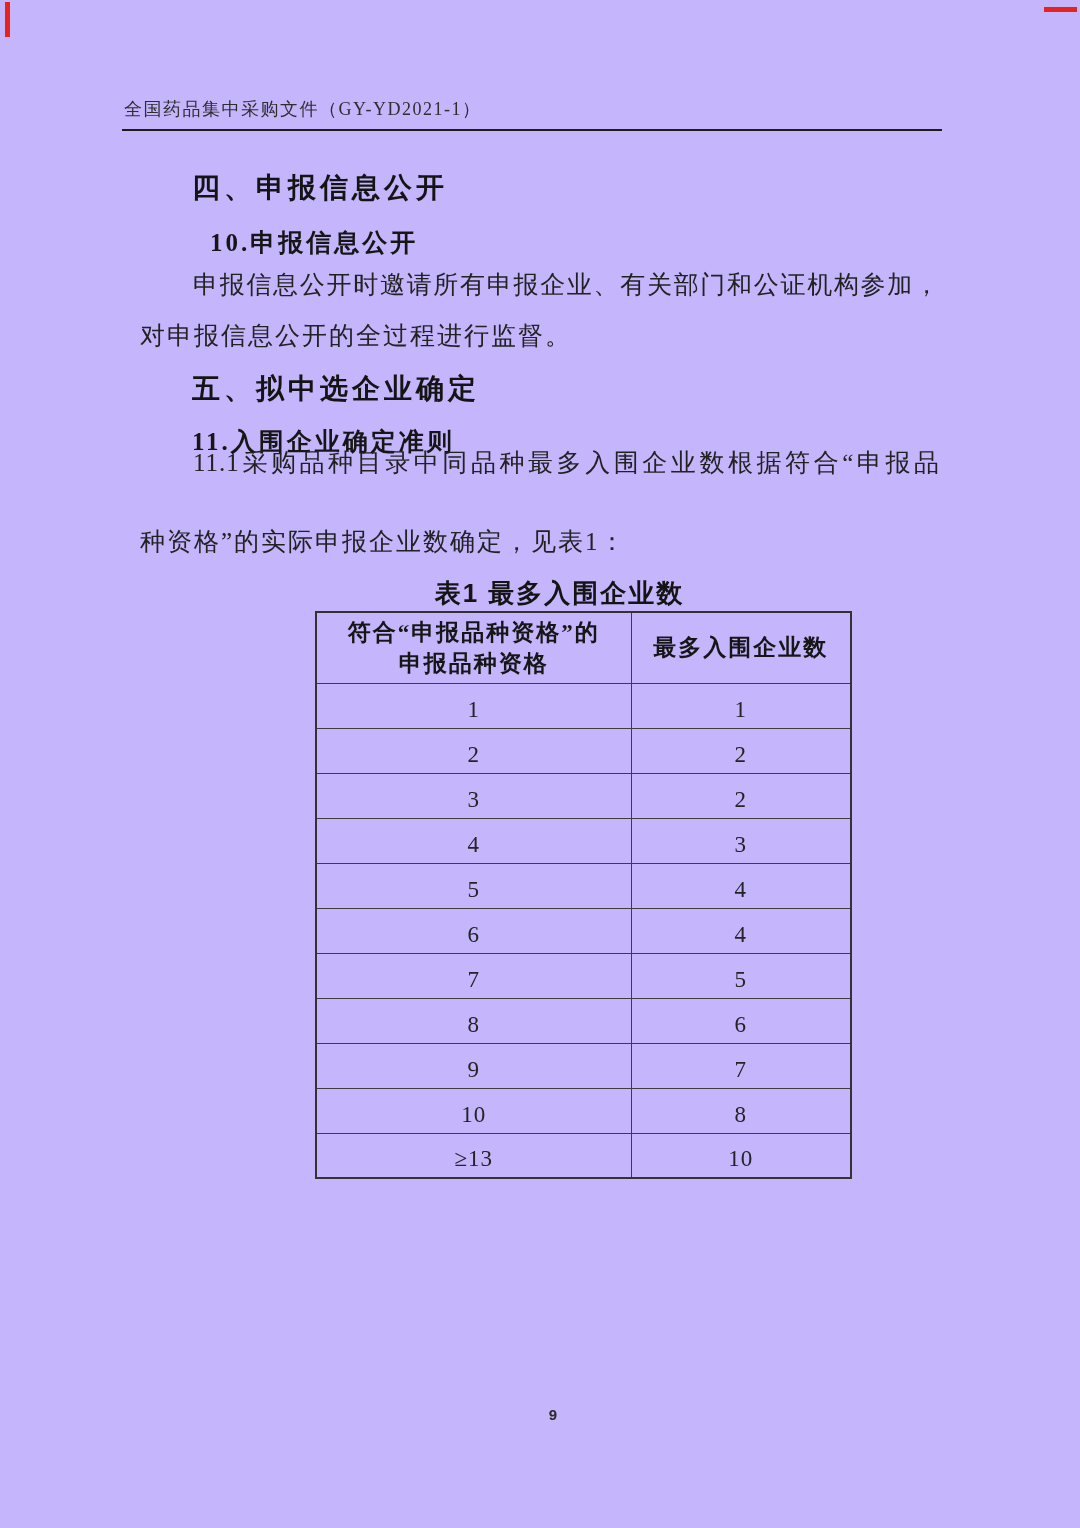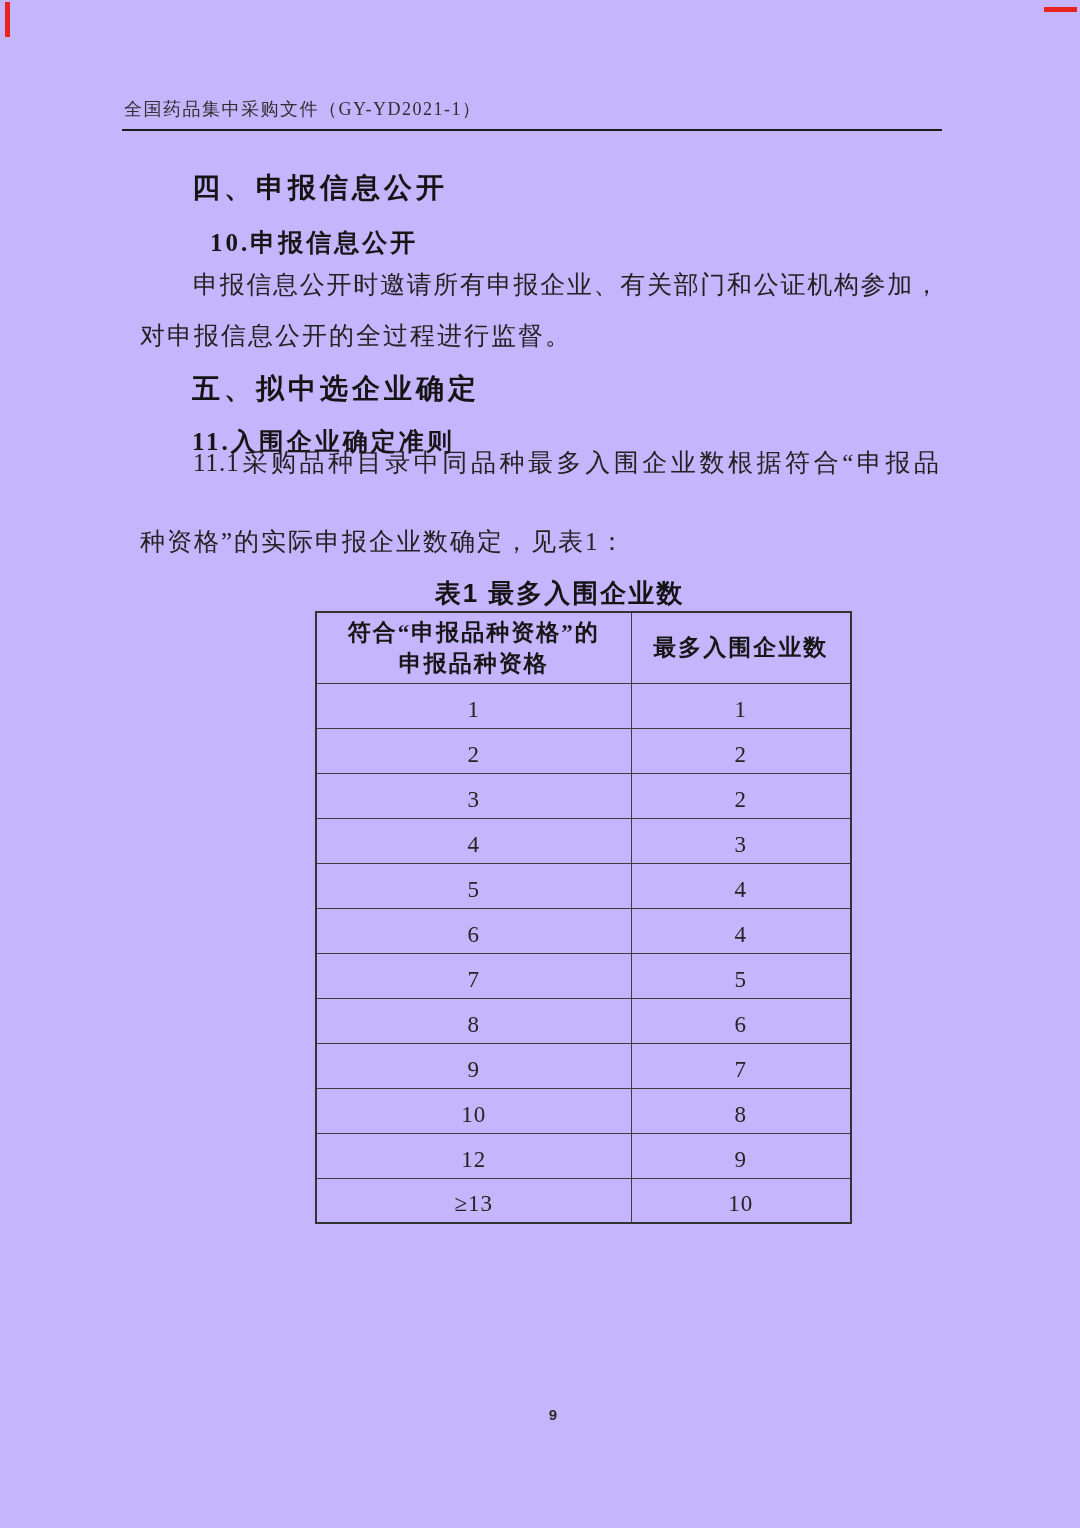--- a/index.html
+++ b/index.html
@@ -146,24 +146,20 @@
         </tr>
         <tr>
           <td>9</td>
           <td>7</td>
         </tr>
         <tr>
           <td>10</td>
           <td>8</td>
         </tr>
         <tr>
-          <td>12</td>
-          <td>9</td>
-        </tr>
-        <tr>
           <td>≥13</td>
           <td>10</td>
         </tr>
       </tbody>
   </table>
 
 
   <div class="page-number">9</div>
 
 </div>

